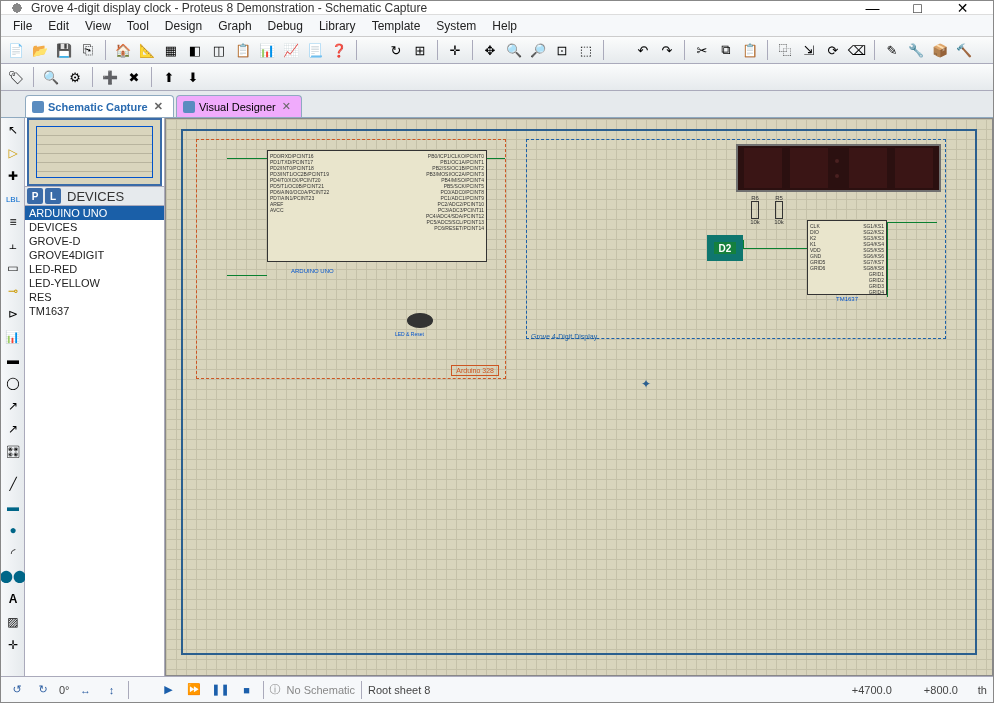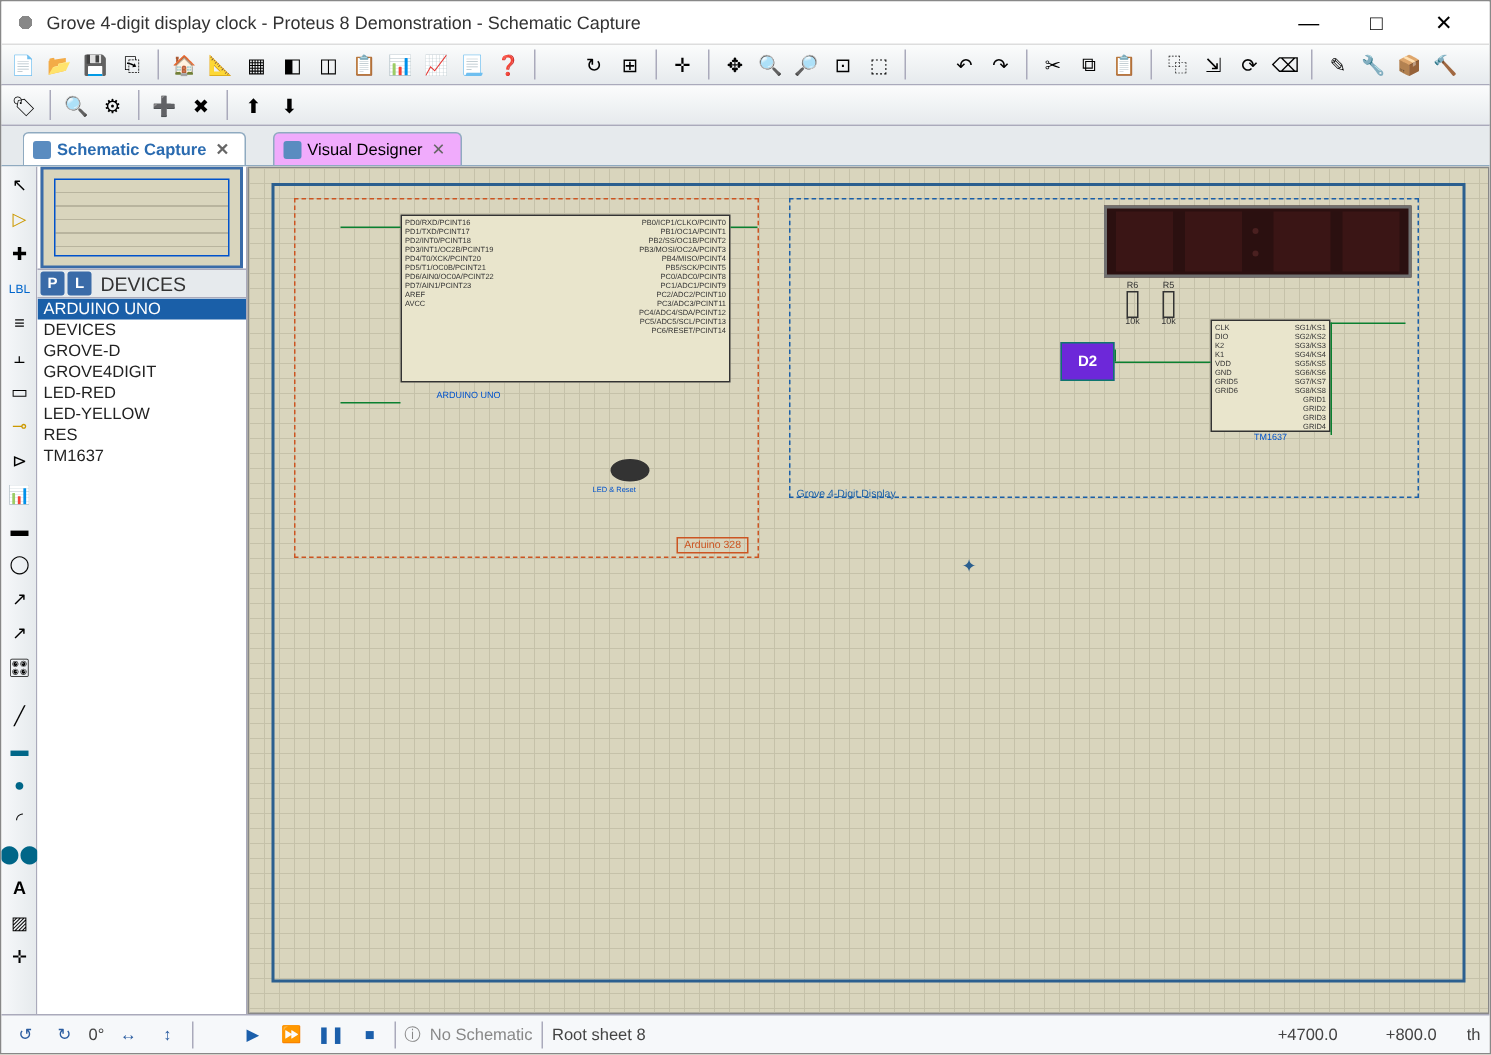--- a/index.html
+++ b/index.html
@@ -1,32 +1,32 @@
 <!DOCTYPE html>
 <html><head>
 <meta charset="utf-8">
 <style>
 * { box-sizing: border-box; margin: 0; padding: 0; }
 body { font-family: "Segoe UI", Tahoma, sans-serif; font-size: 12px; background: #fff; overflow: hidden; }
 .window { width: 994px; height: 703px; display: flex; flex-direction: column; border: 1px solid #888; }
 
-.titlebar { height: 29px; background: #fff; display: flex; align-items: center; padding: 0 8px; border-bottom: 1px solid #ddd; }
+.titlebar { height: 14px; background: #fff; display: flex; align-items: center; padding: 0 8px; border-bottom: 1px solid #ddd; }
 .titlebar-icon { width: 16px; height: 16px; background: radial-gradient(circle, #888 40%, transparent 41%); margin-right: 6px; }
 .titlebar-text { flex: 1; font-size: 12px; color: #333; }
 .win-btns { display: flex; }
 .win-btn { width: 45px; height: 28px; display: flex; align-items: center; justify-content: center; font-size: 14px; cursor: pointer; }
 
 .menubar { height: 22px; background: #f6f8fa; display: flex; align-items: center; padding: 0 4px; border-bottom: 1px solid #ccc; }
 .menu-item { padding: 2px 8px; font-size: 12px; color: #222; cursor: pointer; }
 
 .toolbar { background: linear-gradient(#fbfcfc,#e6eaed); border-bottom: 1px solid #aab; display: flex; align-items: center; padding: 2px 4px; gap: 2px; }
 .tb-btn { width: 22px; height: 22px; border: 1px solid transparent; border-radius: 2px; display: flex; align-items: center; justify-content: center; font-size: 13px; cursor: pointer; }
 .tb-sep { width: 1px; height: 20px; background: #aab; margin: 0 4px; }
 
-.tabs { background: #e6eaed; border-bottom: 1px solid #8faac0; display: flex; align-items: flex-end; padding-top: 4px; padding-left: 14px; gap: 18px; }
+.tabs { background: #e6eaed; border-bottom: 1px solid #8faac0; display: flex; align-items: flex-end; padding-top: 4px; padding-left: 24px; gap: 2px; }
 .tab { padding: 4px 8px 4px 6px; background: #f0abfc; border: 1px solid #8faac0; border-bottom: none; border-radius: 4px 4px 0 0; display: flex; align-items: center; gap: 4px; font-size: 11px; cursor: pointer; }
 .tab.active { background: #fff; font-weight: bold; color: #2a6bb0; }
 .tab-icon { width: 12px; height: 12px; background: #5a8cc0; border-radius: 2px; }
 .tab-close { font-size: 11px; color: #666; padding: 0 2px; }
 
 .workarea { flex: 1; display: flex; background: #f0f0f0; overflow: hidden; }
 
 .sidebar { width: 24px; background: linear-gradient(to right,#f6f8fa,#e6eaed); border-right: 1px solid #aab; display: flex; flex-direction: column; padding: 2px; gap: 3px; }
 .sb-btn { width: 20px; height: 20px; border: 1px solid transparent; border-radius: 2px; display: flex; align-items: center; justify-content: center; font-size: 12px; cursor: pointer; }
 
@@ -52,21 +52,21 @@
 .chip.small { left: 210px; top: 173px; width: 26px; height: 15px; background:#333; border-radius:50%;}
 .pin-text { font-size: 5px; color: #333; line-height: 6px; }
 .arduino-label { position:absolute; bottom: 2px; right: 6px; font-size:7px; color:#cc5522; border:1px solid #cc5522; padding:1px 4px; }
 .uno-label { position:absolute; top: 128px; left:94px; font-size:6px; color:#0052cc; }
 
 .grove-block { position: absolute; left: 360px; top: 20px; width: 420px; height: 200px; border: 1px dashed #1a5fa8; }
 .display7 { position: absolute; right: 4px; top: 4px; width: 205px; height: 48px; background: #2b1010; border: 2px solid #707070; display: flex; align-items: center; justify-content: space-around; padding: 2px; }
 .digit { width: 38px; height: 40px; background: #3a1515; position: relative; }
 .digit::before, .digit::after { content:""; position:absolute; background:#4a2020; }
 .tm1637 { position:absolute; left:280px; top:80px; width:80px; height:75px; background:#e9e5cc; border:1px solid #333; }
-.d2block { position:absolute; left:180px; top:95px; width:36px; height:26px; background:#6d28d9; color:#fff; display:flex; align-items:center; justify-content:center; font-size:10px; font-weight:bold; border:1px solid #0f766e; }
+.d2block { position:absolute; left:180px; top:95px; width:36px; height:26px; background:#15803d; color:#fff; display:flex; align-items:center; justify-content:center; font-size:10px; font-weight:bold; border:7px solid #0f766e; }
 .resistor { position:absolute; top:55px; width:12px; height:30px; display: flex; flex-direction: column; align-items: center;}
 .res-shape { width: 8px; height: 24px; border: 1px solid #333;}
 .res-label { font-size: 6px; color: #333; }
 .grove-label { position:absolute; bottom:-2px; left:4px; font-size:7px; color:#1a5fa8; }
 .wire { position:absolute; background:#0a8030; }
 
 .statusbar { height: 26px; background: #f6f8fa; border-top: 1px solid #aab; display: flex; align-items: center; padding: 0 6px; gap: 6px; font-size: 11px; color: #444; }
 .sb-sep { width: 1px; height: 18px; background: #aab; }
 .sb-spacer { flex: 1; }
 .play-btn { width: 20px; height: 18px; display:flex; align-items:center; justify-content:center; cursor:pointer; color: #2a5ca0; }
@@ -79,20 +79,33 @@
   <div class="titlebar">
     <div class="titlebar-icon"></div>
     <div class="titlebar-text">Grove 4-digit display clock - Proteus 8 Demonstration - Schematic Capture</div>
     <div class="win-btns">
       <div class="win-btn">—</div>
       <div class="win-btn">□</div>
       <div class="win-btn close">✕</div>
     </div>
   </div>
 
+  <div class="menubar" id="menubar">
+      <div class="menu-item">File</div>
+      <div class="menu-item">Edit</div>
+      <div class="menu-item">View</div>
+      <div class="menu-item">Tool</div>
+      <div class="menu-item">Design</div>
+      <div class="menu-item">Graph</div>
+      <div class="menu-item">Debug</div>
+      <div class="menu-item">Library</div>
+      <div class="menu-item">Template</div>
+      <div class="menu-item">System</div>
+      <div class="menu-item">Help</div>
+    </div>
 
   <div class="toolbar">
     <div class="tb-btn">📄</div>
     <div class="tb-btn">📂</div>
     <div class="tb-btn">💾</div>
     <div class="tb-btn">⎘</div>
     <div class="tb-sep"></div>
     <div class="tb-btn">🏠</div>
     <div class="tb-btn">📐</div>
     <div class="tb-btn">▦</div>

